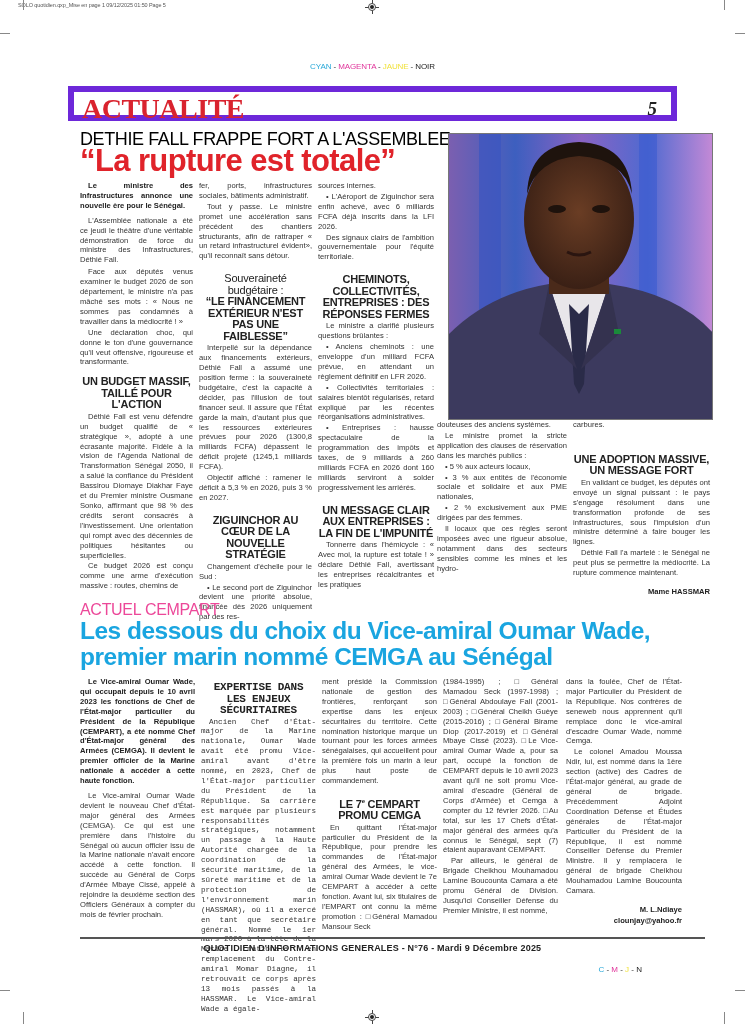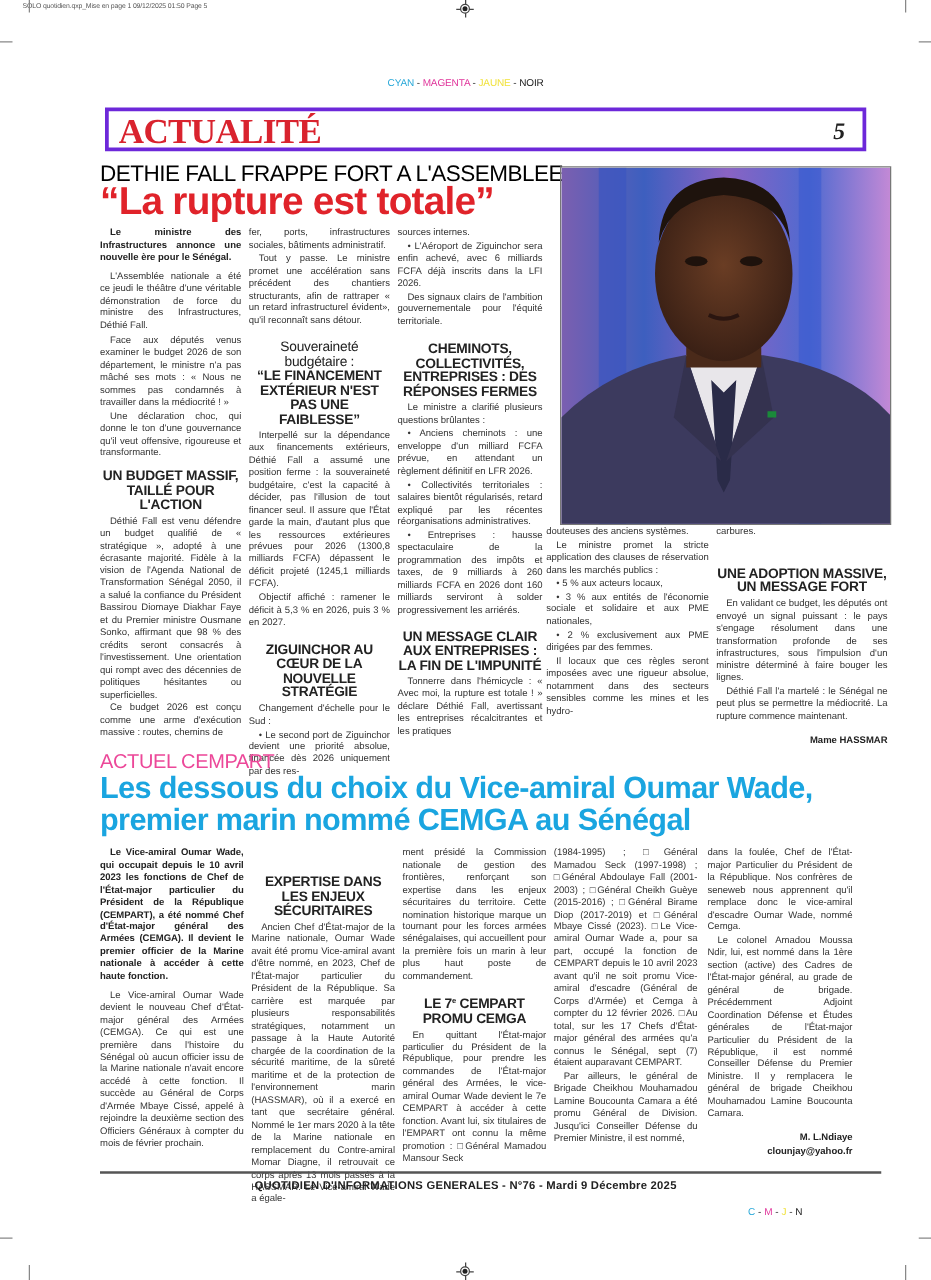--- a/index.html
+++ b/index.html
@@ -11,21 +11,21 @@
   .reg-mark .ring { position: absolute; left: 3px; top: 3px; width: 8px; height: 8px; border: 1px solid #444; border-radius: 50%; background: #fff; }
   .reg-mark .h { position: absolute; left: 0; top: 6.5px; width: 14px; height: 1px; background: #444; }
   .reg-mark .v { position: absolute; left: 6.5px; top: 0; width: 1px; height: 14px; background: #444; }
   .reg-mark .dot { position: absolute; left: 5px; top: 5px; width: 4px; height: 4px; background: #222; border-radius: 50%; }
   .crop { position: absolute; background: #888; }
 
   .cmyk-top { position: absolute; top: 62px; left: 0; width: 745px; text-align: center; font-size: 8px; font-weight: normal; letter-spacing: -0.1px; }
   .cmyk-bottom { position: absolute; top: 965px; left: 0; width: 642px; text-align: right; font-size: 8px; }
   .c { color: #29a8d8; } .m { color: #e0339a; } .y { color: #f1e23b; } .k { color: #222; } .sep { color: #333; }
 
-  .rubric { position: absolute; left: 84px; top: 86px; width: 609px; height: 35px; border: 3px solid #6d28d9; text-decoration: underline; }
+  .rubric { position: absolute; left: 68px; top: 86px; width: 609px; height: 35px; border: 6px solid #6d28d9; text-decoration: underline; }
   .rubric-title { position: absolute; left: 8px; top: 1px; font-family: "Liberation Serif", serif; font-weight: bold; font-size: 28px; color: #d9232e; letter-spacing: -0.5px; }
   .rubric-page { position: absolute; right: 14px; top: 6px; font-family: "Liberation Serif", serif; font-style: italic; font-weight: bold; font-size: 19px; color: #222; }
 
   .kicker1 { position: absolute; left: 80px; top: 129px; font-size: 18px; color: #000000; letter-spacing: -0.4px; }
   .headline1 { position: absolute; left: 80px; top: 143px; font-size: 31px; font-weight: bold; color: #e0232a; letter-spacing: -0.6px; }
 
   .col { position: absolute; font-size: 7.6px; line-height: 9.9px; color: #333; text-align: justify; }
   .col p { text-indent: 8px; margin-bottom: 1px; }
   .col p.lead { font-weight: bold; color: #222; text-indent: 8px; margin-bottom: 5px; }
   .col p.noindent { text-indent: 0; }
@@ -164,21 +164,21 @@
 </div>
 
 <div class="kicker2">ACTUEL CEMPART</div>
 <div class="headline2">Les dessous du choix du Vice-amiral Oumar Wade, premier marin nommé CEMGA au Sénégal</div>
 
 <div class="col" style="left:80px; top:677px; width:115px;">
   <p class="lead">Le Vice-amiral Oumar Wade, qui occupait depuis le 10 avril 2023 les fonctions de Chef de l'État-major particulier du Président de la République (CEMPART), a été nommé Chef d'État-major général des Armées (CEMGA). Il devient le premier officier de la Marine nationale à accéder à cette haute fonction.</p>
   <p>Le Vice-amiral Oumar Wade devient le nouveau Chef d'État-major général des Armées (CEMGA). Ce qui est une première dans l'histoire du Sénégal où aucun officier issu de la Marine nationale n'avait encore accédé à cette fonction. Il succède au Général de Corps d'Armée Mbaye Cissé, appelé à rejoindre la deuxième section des Officiers Généraux à compter du mois de février prochain.</p>
 </div>
 
-<div class="col" style="left:201px; top:701px; width:115px;">
+<div class="col" style="left:201px; top:682px; width:115px;font-family:Liberation Mono, monospace;">
   <h3 style="margin-top:0;">EXPERTISE DANS LES ENJEUX SÉCURITAIRES</h3>
   <p>Ancien Chef d'État-major de la Marine nationale, Oumar Wade avait été promu Vice-amiral avant d'être nommé, en 2023, Chef de l'État-major particulier du Président de la République. Sa carrière est marquée par plusieurs responsabilités stratégiques, notamment un passage à la Haute Autorité chargée de la coordination de la sécurité maritime, de la sûreté maritime et de la protection de l'environnement marin (HASSMAR), où il a exercé en tant que secrétaire général. Nommé le 1er mars 2020 à la tête de la Marine nationale en remplacement du Contre-amiral Momar Diagne, il retrouvait ce corps après 13 mois passés à la HASSMAR. Le Vice-amiral Wade a égale-</p>
 </div>
 
 <div class="col" style="left:322px; top:677px; width:115px;">
   <p class="noindent">ment présidé la Commission nationale de gestion des frontières, renforçant son expertise dans les enjeux sécuritaires du territoire. Cette nomination historique marque un tournant pour les forces armées sénégalaises, qui accueillent pour la première fois un marin à leur plus haut poste de commandement.</p>
   <h3 style="margin-top:10px;"><span>LE 7</span><sup>e</sup><span> CEMPART PROMU CEMGA</span></h3>
   <p>En quittant l'État-major particulier du Président de la République, pour prendre les commandes de l'État-major général des Armées, le vice-amiral Oumar Wade devient le 7e CEMPART à accéder à cette fonction. Avant lui, six titulaires de l'EMPART ont connu la même promotion : □Général Mamadou Mansour Seck</p>
 </div>
 

